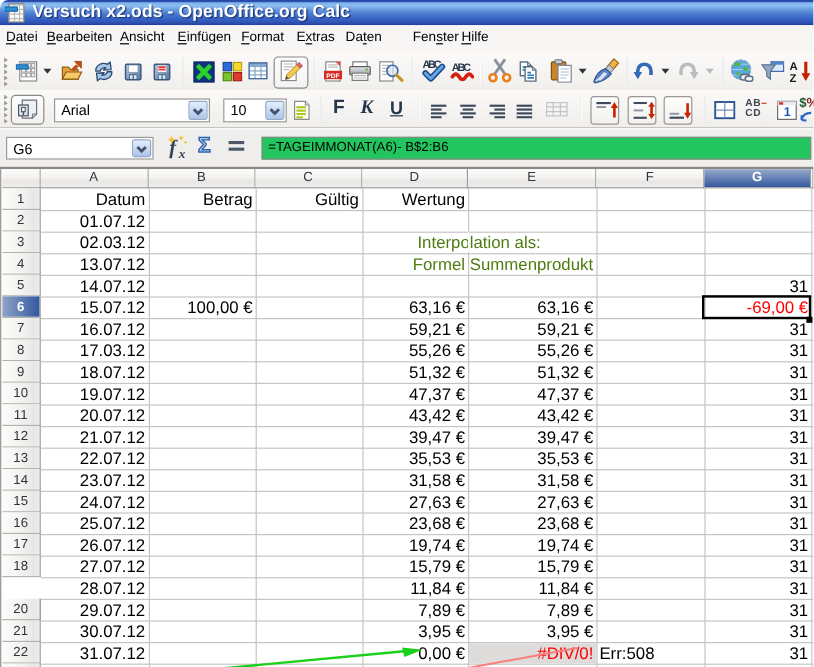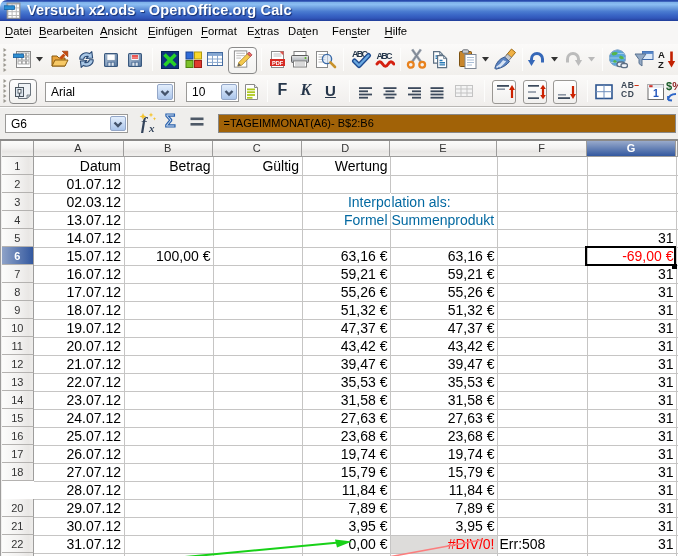--- a/index.html
+++ b/index.html
@@ -27,21 +27,21 @@
 .cbtn{position:absolute;right:1px;top:1px;bottom:1px;width:16px;background:linear-gradient(to bottom,#e3eefc,#c2d6f2 60%,#aac4ea);border:1px solid #94a7c8;border-radius:2px;}
 
 #gridtop{left:0;top:139.4px;width:678px;height:2px;background:#8a8988;}
 .chead{position:absolute;top:141.2px;height:15.4px;background:linear-gradient(to bottom,#fcfcfb 0%,#f4f3f2 45%,#e8e6e4 70%,#f0efed 100%);border-right:1px solid #9e9d9c;border-bottom:1px solid #9e9d9c;font-size:11px;color:#333;text-align:center;line-height:15px;}
 .cheadsel{background:linear-gradient(to bottom,#98aacb,#33589f);color:#fff;font-weight:bold;}
 .rhead{position:absolute;left:2px;width:31.5px;background:linear-gradient(to right,#fcfcfb 0%,#f2f1f0 55%,#e9e7e5 85%,#eeedeb 100%);border-right:1px solid #9e9d9c;border-bottom:1px solid #b4b2b0;font-size:11px;color:#333;text-align:center;}
 .rheadsel{background:linear-gradient(to right,#8fa3c8,#33589f);color:#fff;font-weight:bold;}
 .gvl{position:absolute;width:1px;background:#c6c5c4;top:156.6px;height:399.4px;}
 .ghl{position:absolute;left:33.5px;width:644.5px;height:1px;background:#c6c5c4;}
 .cell{position:absolute;font-size:14px;line-height:18px;height:18px;text-align:right;white-space:nowrap;color:#000;}
-.pink{color:#0369a1;}
+.pink{color:#4d7c0f;}
 .red{color:#ff0000;}
 #lm{left:0;top:141.2px;width:2px;height:414.8px;background:#f0efee;border-left:1px solid #9e9d9c;}
 </style></head>
 <body>
 <div id="w">
 <div class="abs" id="title">
       <svg class="abs" style="left:4px;top:2px" width="17" height="17" viewBox="0 0 17 17">
 <rect x="3" y="1" width="13" height="15.5" fill="#b9b9b9" stroke="#8a8a8a" stroke-width="0.8"></rect>
 <g fill="#fff">
           <rect x="4.4" y="2.6" width="3.2" height="2.8"></rect>
@@ -62,21 +62,21 @@
       <div class="txt">Versuch x2.ods - OpenOffice.org Calc</div>
     </div>
 <div class="abs" id="menu">
       <span style="left:5px"><u>D</u>atei</span>
       <span style="left:39px"><u>B</u>earbeiten</span>
       <span style="left:100px"><u>A</u>nsicht</span>
       <span style="left:148px"><u>E</u>infügen</span>
       <span style="left:201px"><u>F</u>ormat</span>
       <span style="left:247px">E<u>x</u>tras</span>
       <span style="left:288px">Da<u>t</u>en</span>
-      <span style="left:332px">Fen<u>s</u>ter</span>
+      <span style="left:344px">Fen<u>s</u>ter</span>
       <span style="left:384.5px"><u>H</u>ilfe</span>
     </div>
 <div class="abs" id="tb1"></div>
 <svg class="ibt" style="left:3px;top:48px" width="5" height="24" viewBox="0 0 5 24">
       <polygon points="0.5,0 0.5,4 3.5,2" fill="#9a978f"></polygon>
       <polygon points="0.5,5 0.5,9 3.5,7" fill="#9a978f"></polygon>
       <polygon points="0.5,10 0.5,14 3.5,12" fill="#9a978f"></polygon>
       <polygon points="0.5,15 0.5,19 3.5,17" fill="#9a978f"></polygon>
       <polygon points="0.5,20 0.5,24 3.5,22" fill="#9a978f"></polygon>
     </svg><div class="vsep" style="left:151.5px;top:48px;height:23px"></div><div class="vsep" style="left:260.5px;top:48px;height:23px"></div><div class="vsep" style="left:342.5px;top:48px;height:23px"></div><div class="vsep" style="left:400px;top:48px;height:23px"></div><div class="vsep" style="left:521.5px;top:48px;height:23px"></div><div class="vsep" style="left:602px;top:48px;height:23px"></div><svg class="ibt" style="left:13px;top:50px" width="20" height="19" viewBox="0 0 20 19">
@@ -368,21 +368,21 @@
         <polygon points="15.5,5 16,6.2 17.2,6.7 16,7.2 15.5,8.4 15,7.2 13.8,6.7 15,6.2"></polygon>
       </g>
     </svg>
 <svg class="ibt" style="left:164px;top:110px" width="22" height="22" viewBox="0 0 22 22">
       <text x="1" y="17" font-family="Liberation Sans" font-size="17.5" font-weight="bold" fill="#dce9f8" stroke="#2b62ac" stroke-width="1.2">Σ</text>
     </svg>
 <svg class="ibt" style="left:190px;top:116px" width="15" height="11" viewBox="0 0 15 11">
       <rect x="0.5" y="1.5" width="13" height="2.6" fill="#4d5866"></rect>
       <rect x="0.5" y="7" width="13" height="2.6" fill="#4d5866"></rect>
     </svg>
-<div class="abs" style="left:217.5px;top:114px;width:458.5px;height:19px;background:#a16207;border:1px solid #888;font-size:11px;line-height:17px;padding-left:5px;color:#000">=TAGEIMMONAT(A6)- B$2:B6</div><div class="abs" id="gridtop"></div>
+<div class="abs" style="left:217.5px;top:114px;width:458.5px;height:19px;background:#22c55e;border:1px solid #888;font-size:11px;line-height:17px;padding-left:5px;color:#000">=TAGEIMMONAT(A6)- B$2:B6</div><div class="abs" id="gridtop"></div>
 <div class="abs" id="lm"></div>
 <div class="chead" style="left:2px;width:31.5px"></div>
 <div class="chead" style="left:33.5px;width:90.0px">A</div>
 <div class="chead" style="left:123.5px;width:89.5px">B</div>
 <div class="chead" style="left:213px;width:88.5px">C</div>
 <div class="chead" style="left:301.5px;width:88.5px">D</div>
 <div class="chead" style="left:390px;width:107px">E</div>
 <div class="chead" style="left:497px;width:90px">F</div>
 <div class="chead cheadsel" style="left:587px;width:89px">G</div>
 <div class="chead" style="left:676px;width:2px"></div>
@@ -441,21 +441,21 @@
 <div class="cell" style="left:34.5px;top:156.6px;width:86.5px;">Datum</div>
 <div class="cell" style="left:124.5px;top:156.6px;width:86px;">Betrag</div>
 <div class="cell" style="left:214px;top:156.6px;width:85px;">Gültig</div>
 <div class="cell" style="left:302.5px;top:156.6px;width:85px;">Wertung</div>
 <div class="cell" style="left:34.5px;top:174.6px;width:86.5px;">01.07.12</div>
 <div class="cell" style="left:34.5px;top:192.7px;width:86.5px;">02.03.12</div>
 <div class="cell" style="left:34.5px;top:210.7px;width:86.5px;">13.07.12</div>
 <div class="cell" style="left:34.5px;top:228.7px;width:86.5px;">14.07.12</div>
 <div class="cell" style="left:34.5px;top:246.8px;width:86.5px;">15.07.12</div>
 <div class="cell" style="left:34.5px;top:264.8px;width:86.5px;">16.07.12</div>
-<div class="cell" style="left:34.5px;top:282.9px;width:86.5px;">17.07.12</div>
+<div class="cell" style="left:34.5px;top:282.9px;width:86.5px;">17.03.12</div>
 <div class="cell" style="left:34.5px;top:300.9px;width:86.5px;">18.07.12</div>
 <div class="cell" style="left:34.5px;top:318.9px;width:86.5px;">19.07.12</div>
 <div class="cell" style="left:34.5px;top:337.0px;width:86.5px;">20.07.12</div>
 <div class="cell" style="left:34.5px;top:355.0px;width:86.5px;">21.07.12</div>
 <div class="cell" style="left:34.5px;top:373.0px;width:86.5px;">22.07.12</div>
 <div class="cell" style="left:34.5px;top:391.1px;width:86.5px;">23.07.12</div>
 <div class="cell" style="left:34.5px;top:409.1px;width:86.5px;">24.07.12</div>
 <div class="cell" style="left:34.5px;top:427.1px;width:86.5px;">25.07.12</div>
 <div class="cell" style="left:34.5px;top:445.2px;width:86.5px;">26.07.12</div>
 <div class="cell" style="left:34.5px;top:463.2px;width:86.5px;">27.07.12</div>

